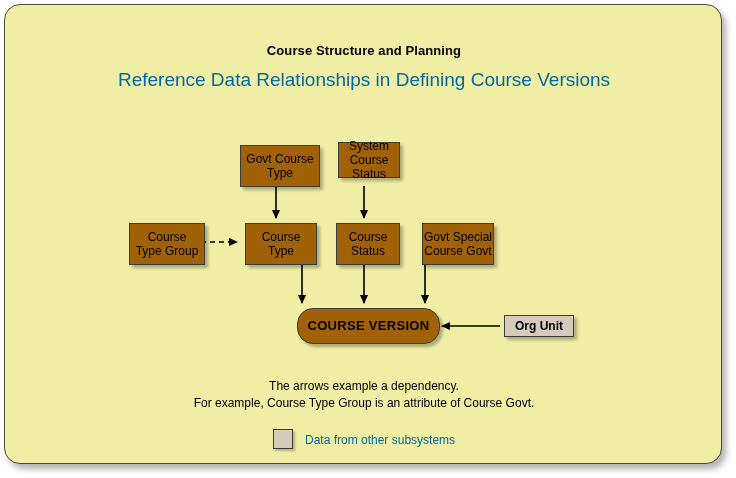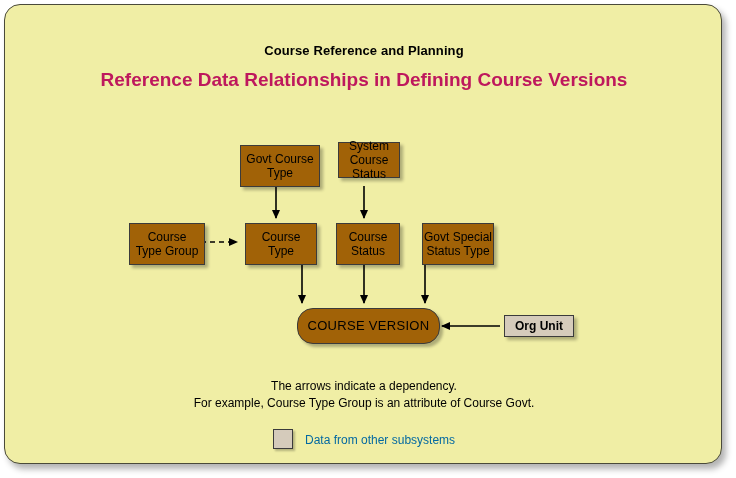--- a/index.html
+++ b/index.html
@@ -47,22 +47,22 @@
     color: #000000;
     letter-spacing: 0.1px;
   }
   #title {
     position: absolute;
     left: 0;
     top: 64px;
     width: 718px;
     text-align: center;
     font-size: 19px;
-    font-weight: bold;
-    color: #be185d;
+    font-weight: normal;
+    color: #0369a1;
   }
 
   
   .node {
     position: absolute;
     box-sizing: border-box;
     border: 1px solid #3b3b3b;
     background: #a16207;
     box-shadow: 3px 3px 3px rgba(0,0,0,0.28);
     display: flex;
@@ -72,21 +72,21 @@
     font-size: 12px;
     line-height: 14px;
     color: #000000;
     white-space: pre-line;
   }
   .node.external {
     background: #d5cbbb;
     font-weight: bold;
   }
   .node.emphasis {
-    font-weight: normal;
+    font-weight: bold;
     font-size: 13px;
     letter-spacing: 0.3px;
     border-radius: 16px;
   }
 
   
   #connectors {
     position: absolute;
     left: 0;
     top: 0;
@@ -125,21 +125,21 @@
     font-size: 12px;
     color: #0369a1;
   }
 </style>
 </head>
 <body>
 
 <div id="canvas">
   <div id="panel">
 
-    <div id="subtitle">Course Reference and Planning</div>
+    <div id="subtitle">Course Structure and Planning</div>
     <div id="title">Reference Data Relationships in Defining Course Versions</div>
 
     <svg id="connectors" viewBox="0 0 718 460">
       <defs>
         <marker id="arrowhead" markerWidth="9" markerHeight="8" refX="8" refY="4" orient="auto" markerUnits="userSpaceOnUse">
           <path d="M0,0 L9,4 L0,8 z" fill="#000000"></path>
         </marker>
       </defs>
 
       <g>
@@ -181,26 +181,26 @@
     <div class="node" style="left:124px; top:218px; width:76px; height:42px;">Course
 Type Group</div>
 
     <div class="node" style="left:240px; top:218px; width:72px; height:42px;">Course
 Type</div>
 
     <div class="node" style="left:331px; top:218px; width:64px; height:42px;">Course
 Status</div>
 
     <div class="node" style="left:417px; top:218px; width:72px; height:42px;">Govt Special
-Status Type</div>
+Course Govt</div>
 
     <div class="node emphasis" style="left:292px; top:303px; width:143px; height:36px;">COURSE VERSION</div>
 
     <div class="node external" style="left:499px; top:310px; width:70px; height:22px;">Org Unit</div>
 
-    <div class="legend-line" id="legend-l1">The arrows indicate a dependency.</div>
+    <div class="legend-line" id="legend-l1">The arrows example a dependency.</div>
     <div class="legend-line" id="legend-l2">For example, Course Type Group is an attribute of Course Govt.</div>
 
     <div id="legend-swatch"></div>
     <div id="legend-swatch-label">Data from other subsystems</div>
 
   </div>
 </div>
 
 </body></html>

